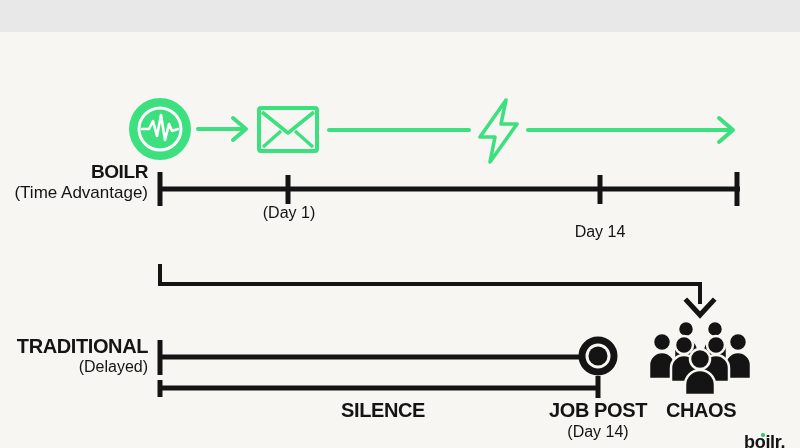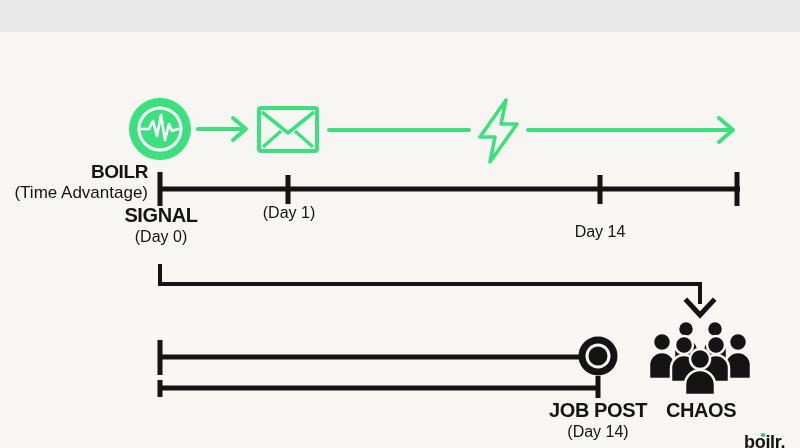--- a/index.html
+++ b/index.html
@@ -125,34 +125,37 @@
       <circle class="crowd-shape" cx="700" cy="327" r="10"></circle>
       <path class="crowd-shape" d="M685,363 V353 A15,15 0 0 1 715,353 V363 Z"></path>
     </g>
   </svg>
 
   <div class="lbl-right" style="right:652px;top:129px;">
     <span class="med">BOILR</span>
     <span class="sub2">(Time Advantage)</span>
   </div>
 
-  <div class="lbl" style="left:161px;top:172px;">
-    <span class="big">SIGNAL</span>
-    <span class="sub">(Day 0)</span>
-  </div>
 
   <div class="lbl" style="left:289px;top:172px;">
     <span class="sub">(Day 1)</span>
   </div>
 
   <div class="lbl" style="left:600px;top:191px;text-align:right;">
     <span class="plain">Day 14</span>
   </div>
 
+  <div class="lbl-right" style="right:652px;top:303px;">
+    <span class="big">TRADITIONAL</span>
+    <span class="sub">(Delayed)</span>
+  </div>
 
+  <div class="lbl" style="left:383px;top:367px;">
+    <span class="big">SILENCE</span>
+  </div>
 
   <div class="lbl" style="left:598px;top:367px;">
     <span class="big">JOB POST</span>
     <span class="sub">(Day 14)</span>
   </div>
 
   <div class="lbl" style="left:701px;top:367px;">
     <span class="big">CHAOS</span>
   </div>
 

